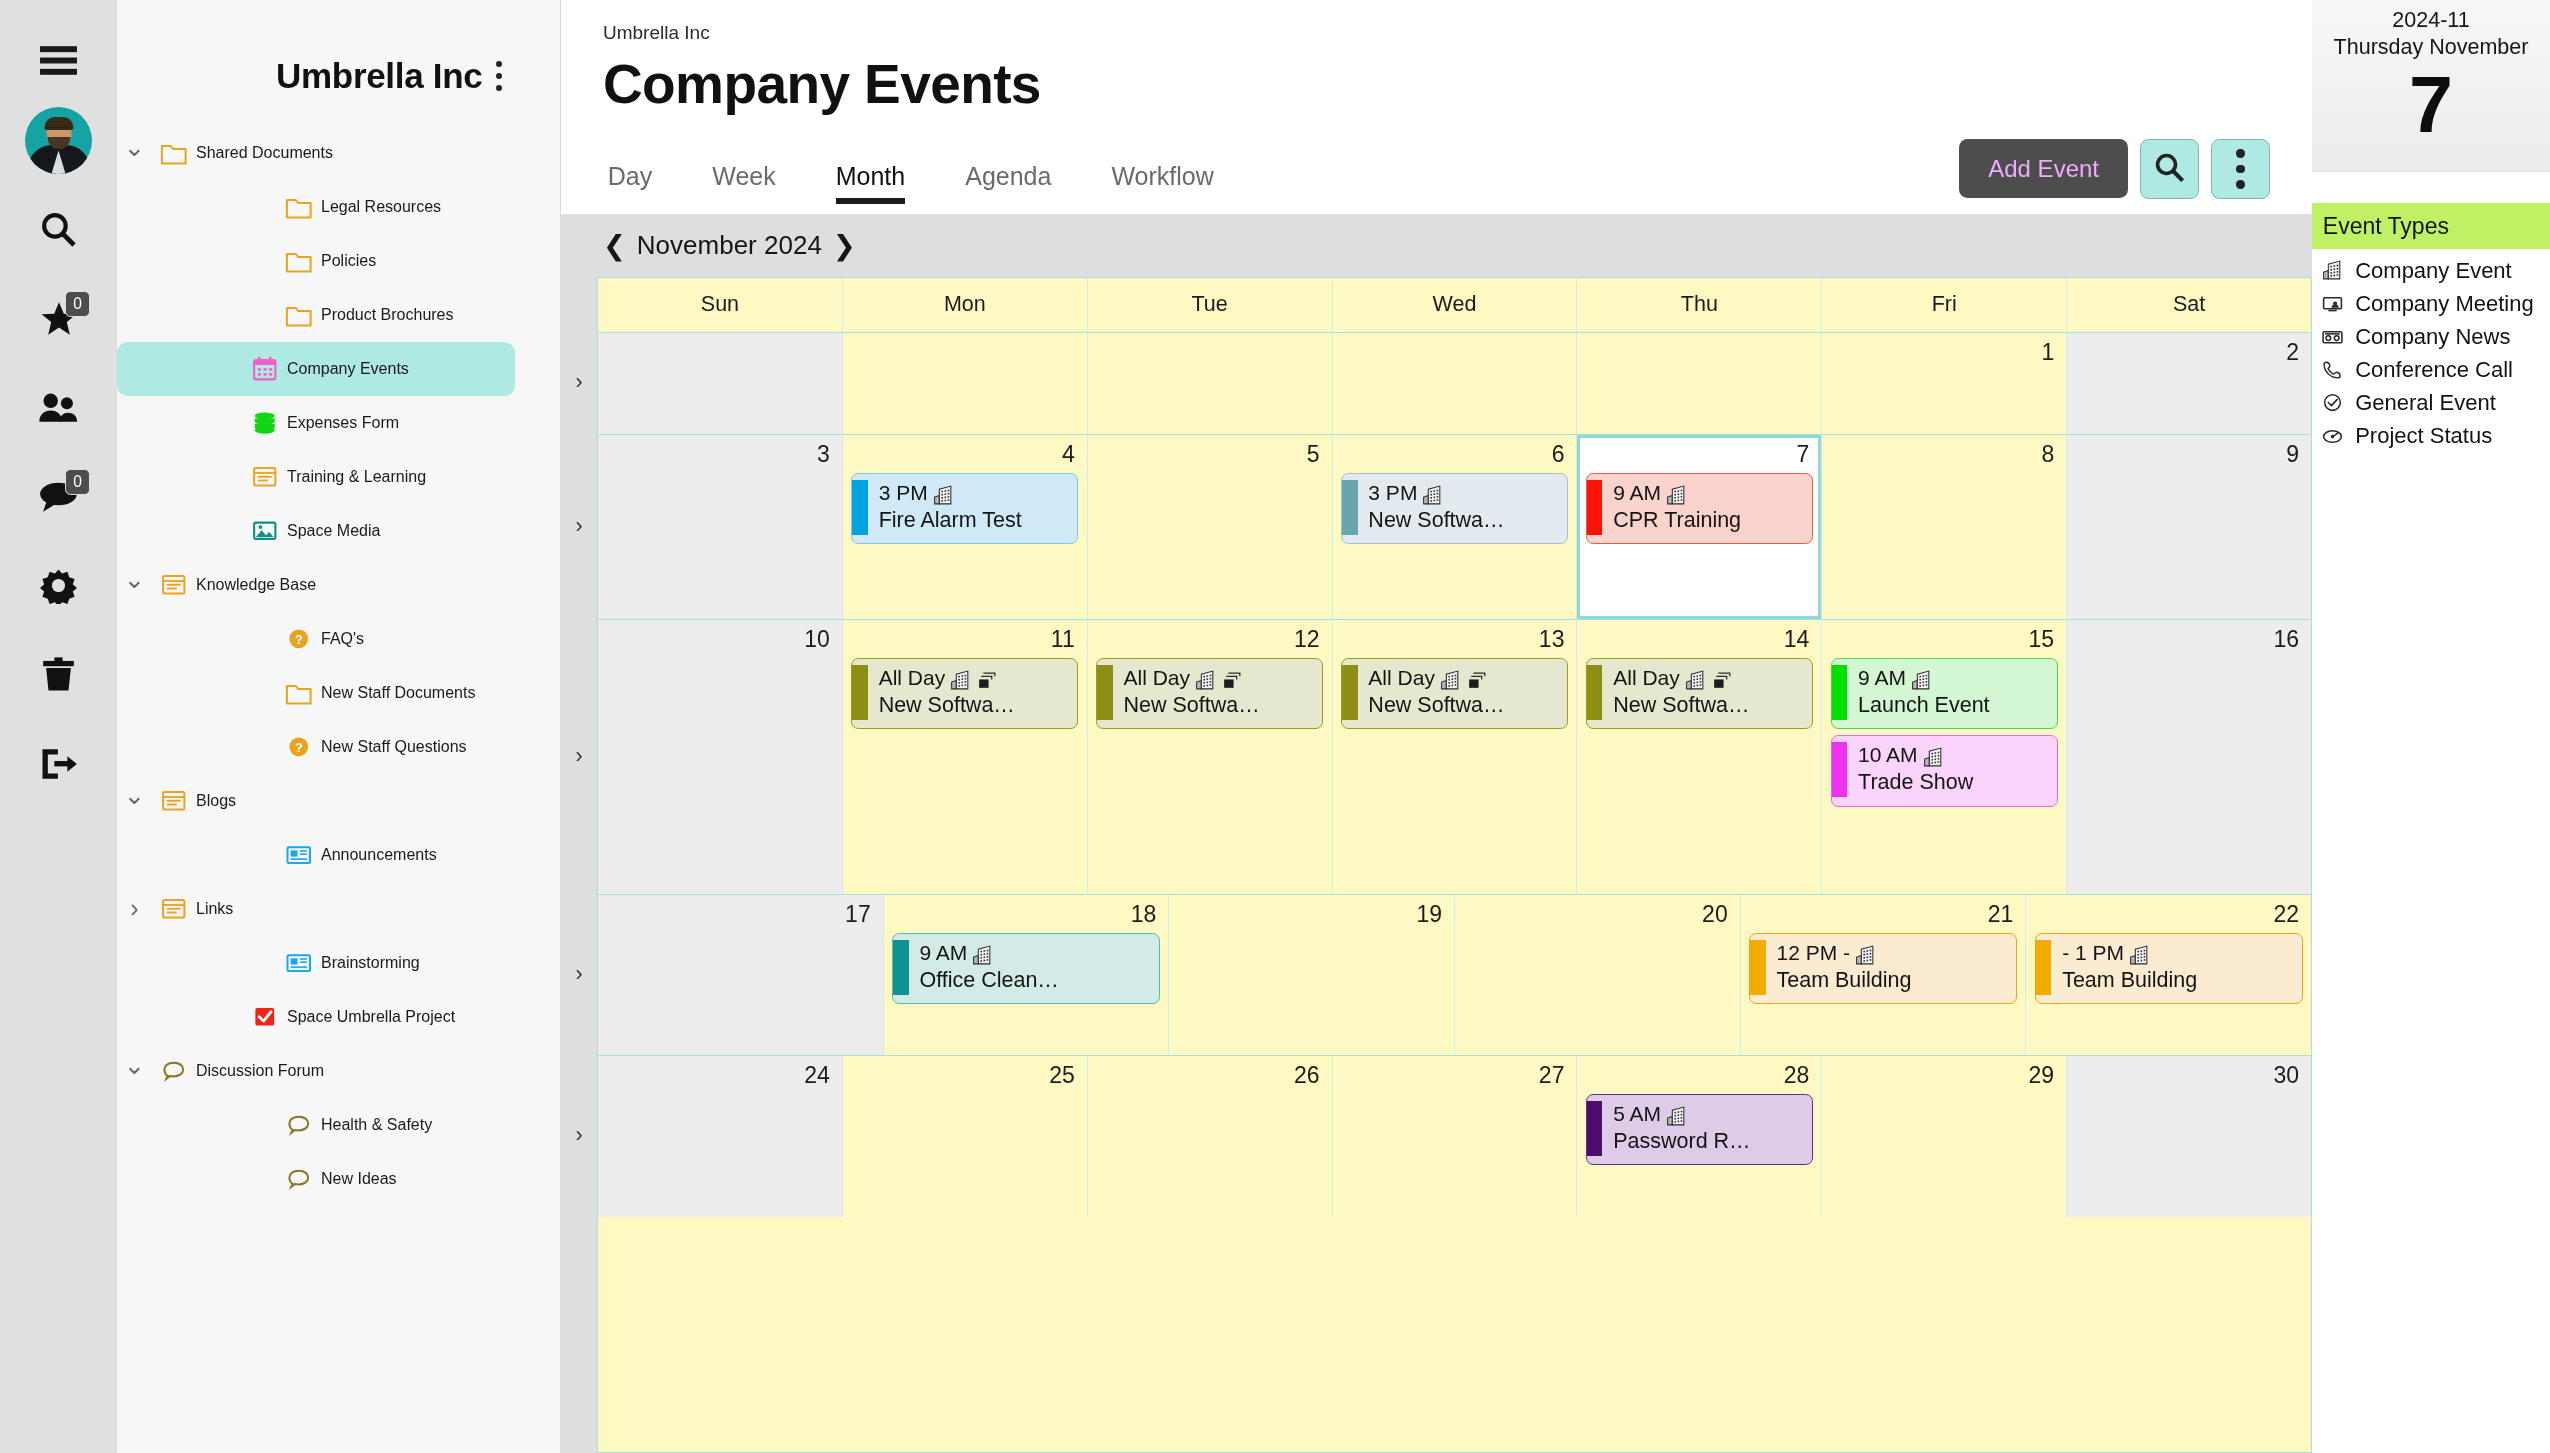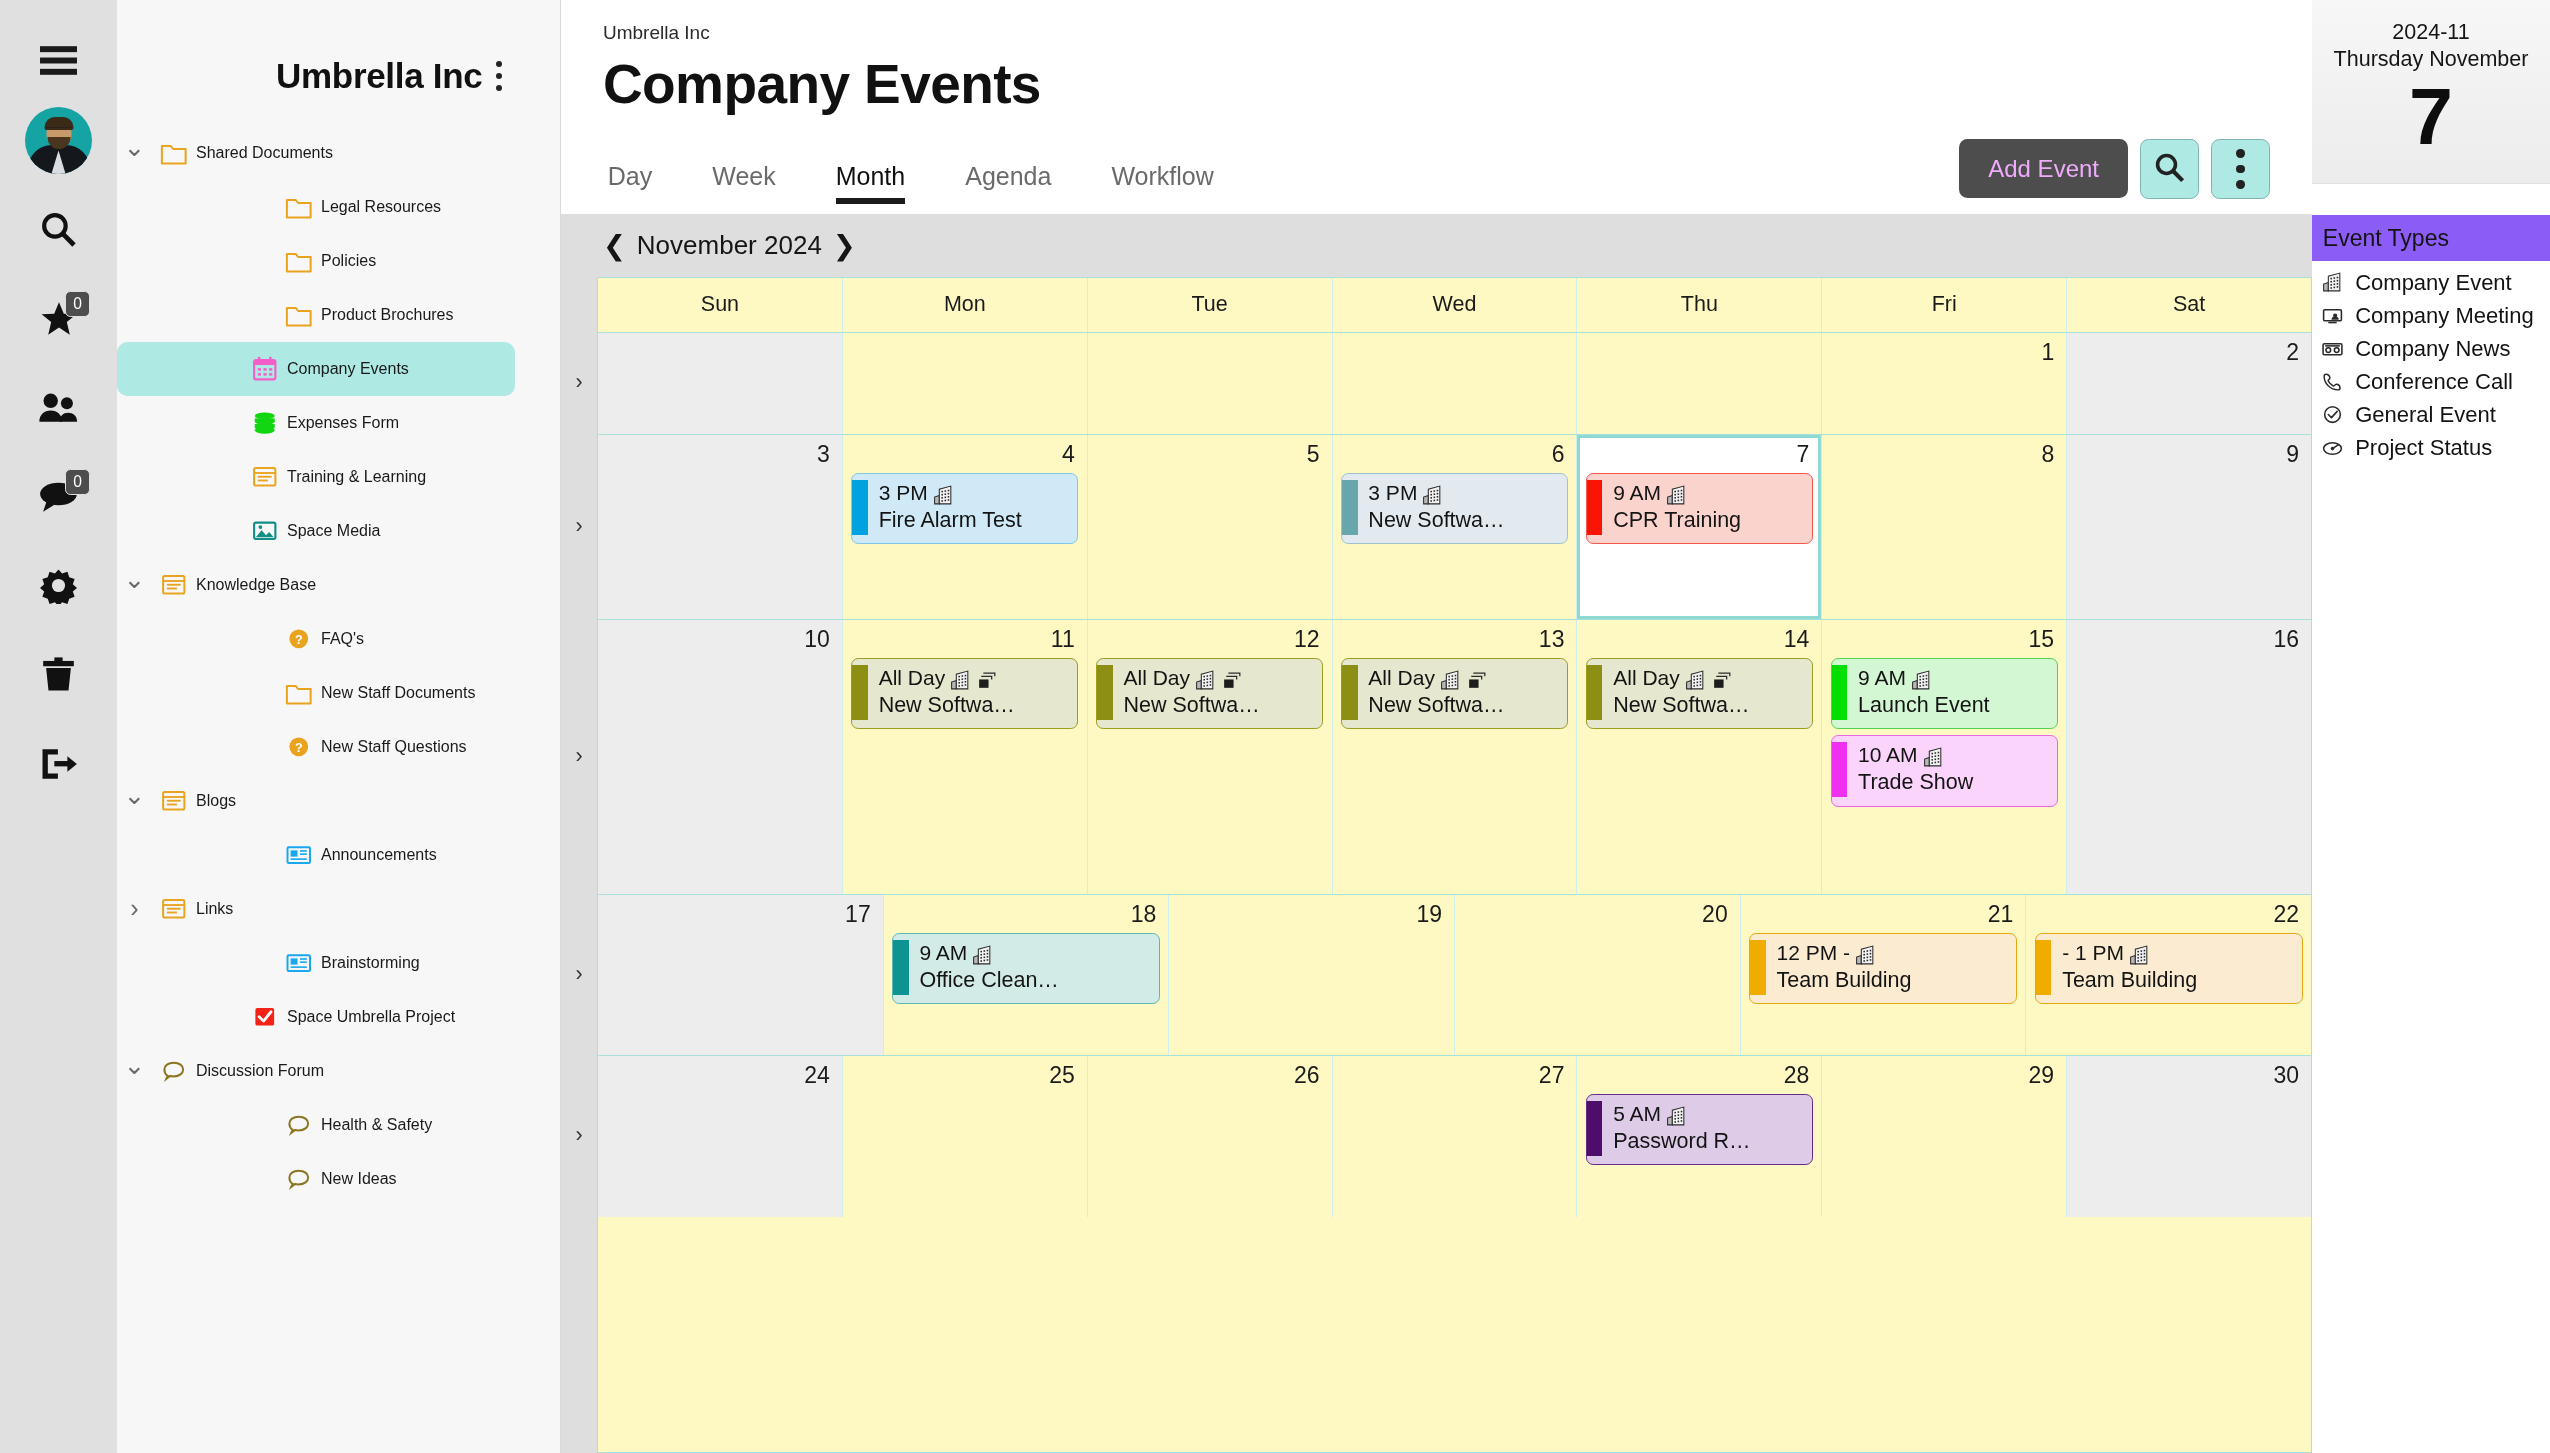--- a/index.html
+++ b/index.html
@@ -119,27 +119,27 @@
   .ev .stripe { width:15.6px; flex:0 0 15.6px; }
   .ev .evbody { padding:0 9.6px 0 10.8px; min-width:0; flex:1; }
   .ev .l1 { font-size:21px; line-height:1.28; display:flex; align-items:flex-end; gap:4px; color:#141414; white-space:nowrap; }
   .ev .l2 { font-size:21.5px; line-height:1.3; color:#141414; white-space:nowrap; overflow:hidden; text-overflow:clip; }
   .evicon { display:inline-flex; }
 
   
   .rpanel { width:238px; min-width:238px; background:#fff; display:flex; flex-direction:column; }
   .datecard {
     background:linear-gradient(#f7f7f7,#ececec);
-    padding:19px 0 24px 0; text-align:center;
+    padding:7px 0 24px 0; text-align:center;
     border-bottom:0.6px solid #e2e2e2;
   }
   .dc-l1 { font-size:21.5px; color:#161616; line-height:1.25; }
   .dc-l2 { font-size:21.5px; color:#161616; line-height:1.25; }
   .dc-big { font-size:79px; font-weight:bold; line-height:1.05; margin-top:3.6px; color:#0d0d0d; }
-  .et-head { background:#8b5cf6; font-size:23px; padding:9.6px 0 9.6px 10.8px; color:#131313; margin-top:31px; }
+  .et-head { background:#bef264; font-size:23px; padding:9.6px 0 9.6px 10.8px; color:#131313; margin-top:31px; }
   .et-list { padding:4.8px 0 0 8.4px; }
   .et-item { display:flex; align-items:center; gap:10.8px; height:33px; font-size:22px; color:#131313; cursor:pointer; }
   .et-item .eti { width:24px; display:flex; align-items:center; justify-content:center; flex:0 0 24px; }
 </style>
 </head>
 <body>
 
 <div class="app">
 
   <div class="rail">

